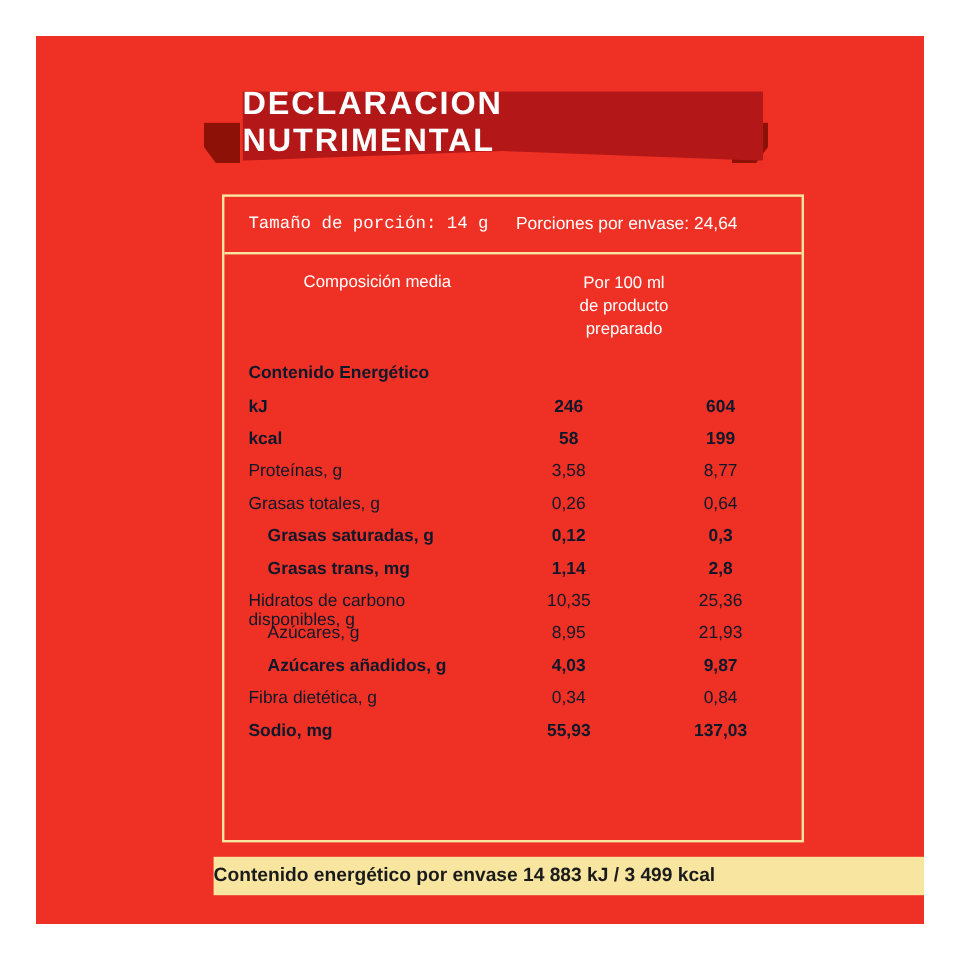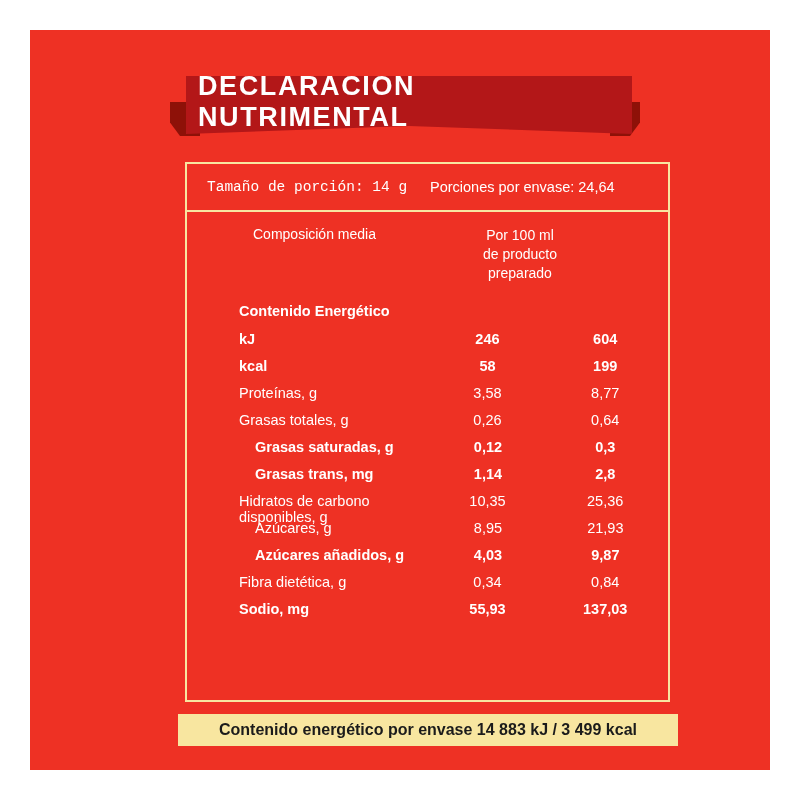--- a/index.html
+++ b/index.html
@@ -40,30 +40,29 @@
   .ribbon-tail-left {
     left: 0px;
     clip-path: polygon(0 0, 100% 0, 100% 100%, 10px 100%, 0 60%);
   }
   .ribbon-tail-right {
     right: 0px;
     clip-path: polygon(0 0, 100% 0, 100% 60%, calc(100% - 10px) 100%, 0 100%);
   }
   .banner {
     position: absolute;
-    left: 16px;
+    left: 32px;
     top: 0px;
     width: 434px;
     height: 58px;
     background: #b31718;
     clip-path: polygon(0 0, 100% 0, 100% 100%, 50% 86%, 0 100%);
     display: flex;
     align-items: center;
     justify-content: center;
-    padding-left: 12px;
   }
   .banner-title {
     color: #ffffff;
     font-size: 27px;
     font-weight: bold;
     letter-spacing: 1.6px;
     text-transform: uppercase;
     padding-bottom: 6px;
   }
 
@@ -118,41 +117,39 @@
   }
   .col-b { width: 135px; }
 
   .rows {
     padding-top: 12px;
   }
   .row {
     display: flex;
     align-items: baseline;
     height: 27px;
-    color: #ffffff;
+    color: #0f172a;
     font-size: 14.5px;
-    padding-left: 32px;
   }
   .row .col-name { padding-left: 20px; }
   .row.indent .col-name { padding-left: 36px; }
   .row.bold { font-weight: bold; }
   .row.bold .col-a, .row.bold .col-b { font-weight: bold; }
   .row .col-a, .row .col-b { text-align: center; }
 
   
   .footer-bar {
     position: absolute;
     left: 148px;
     top: 684px;
-    width: 500px;
+    width: 592px;
     height: 32px;
     background: #f8e6a0;
     display: flex;
     align-items: center;
-    justify-content: center;
   }
   .footer-text {
     color: #1b1b1b;
     font-size: 16px;
     font-weight: bold;
   }
 </style>
 </head>
 <body>
 

